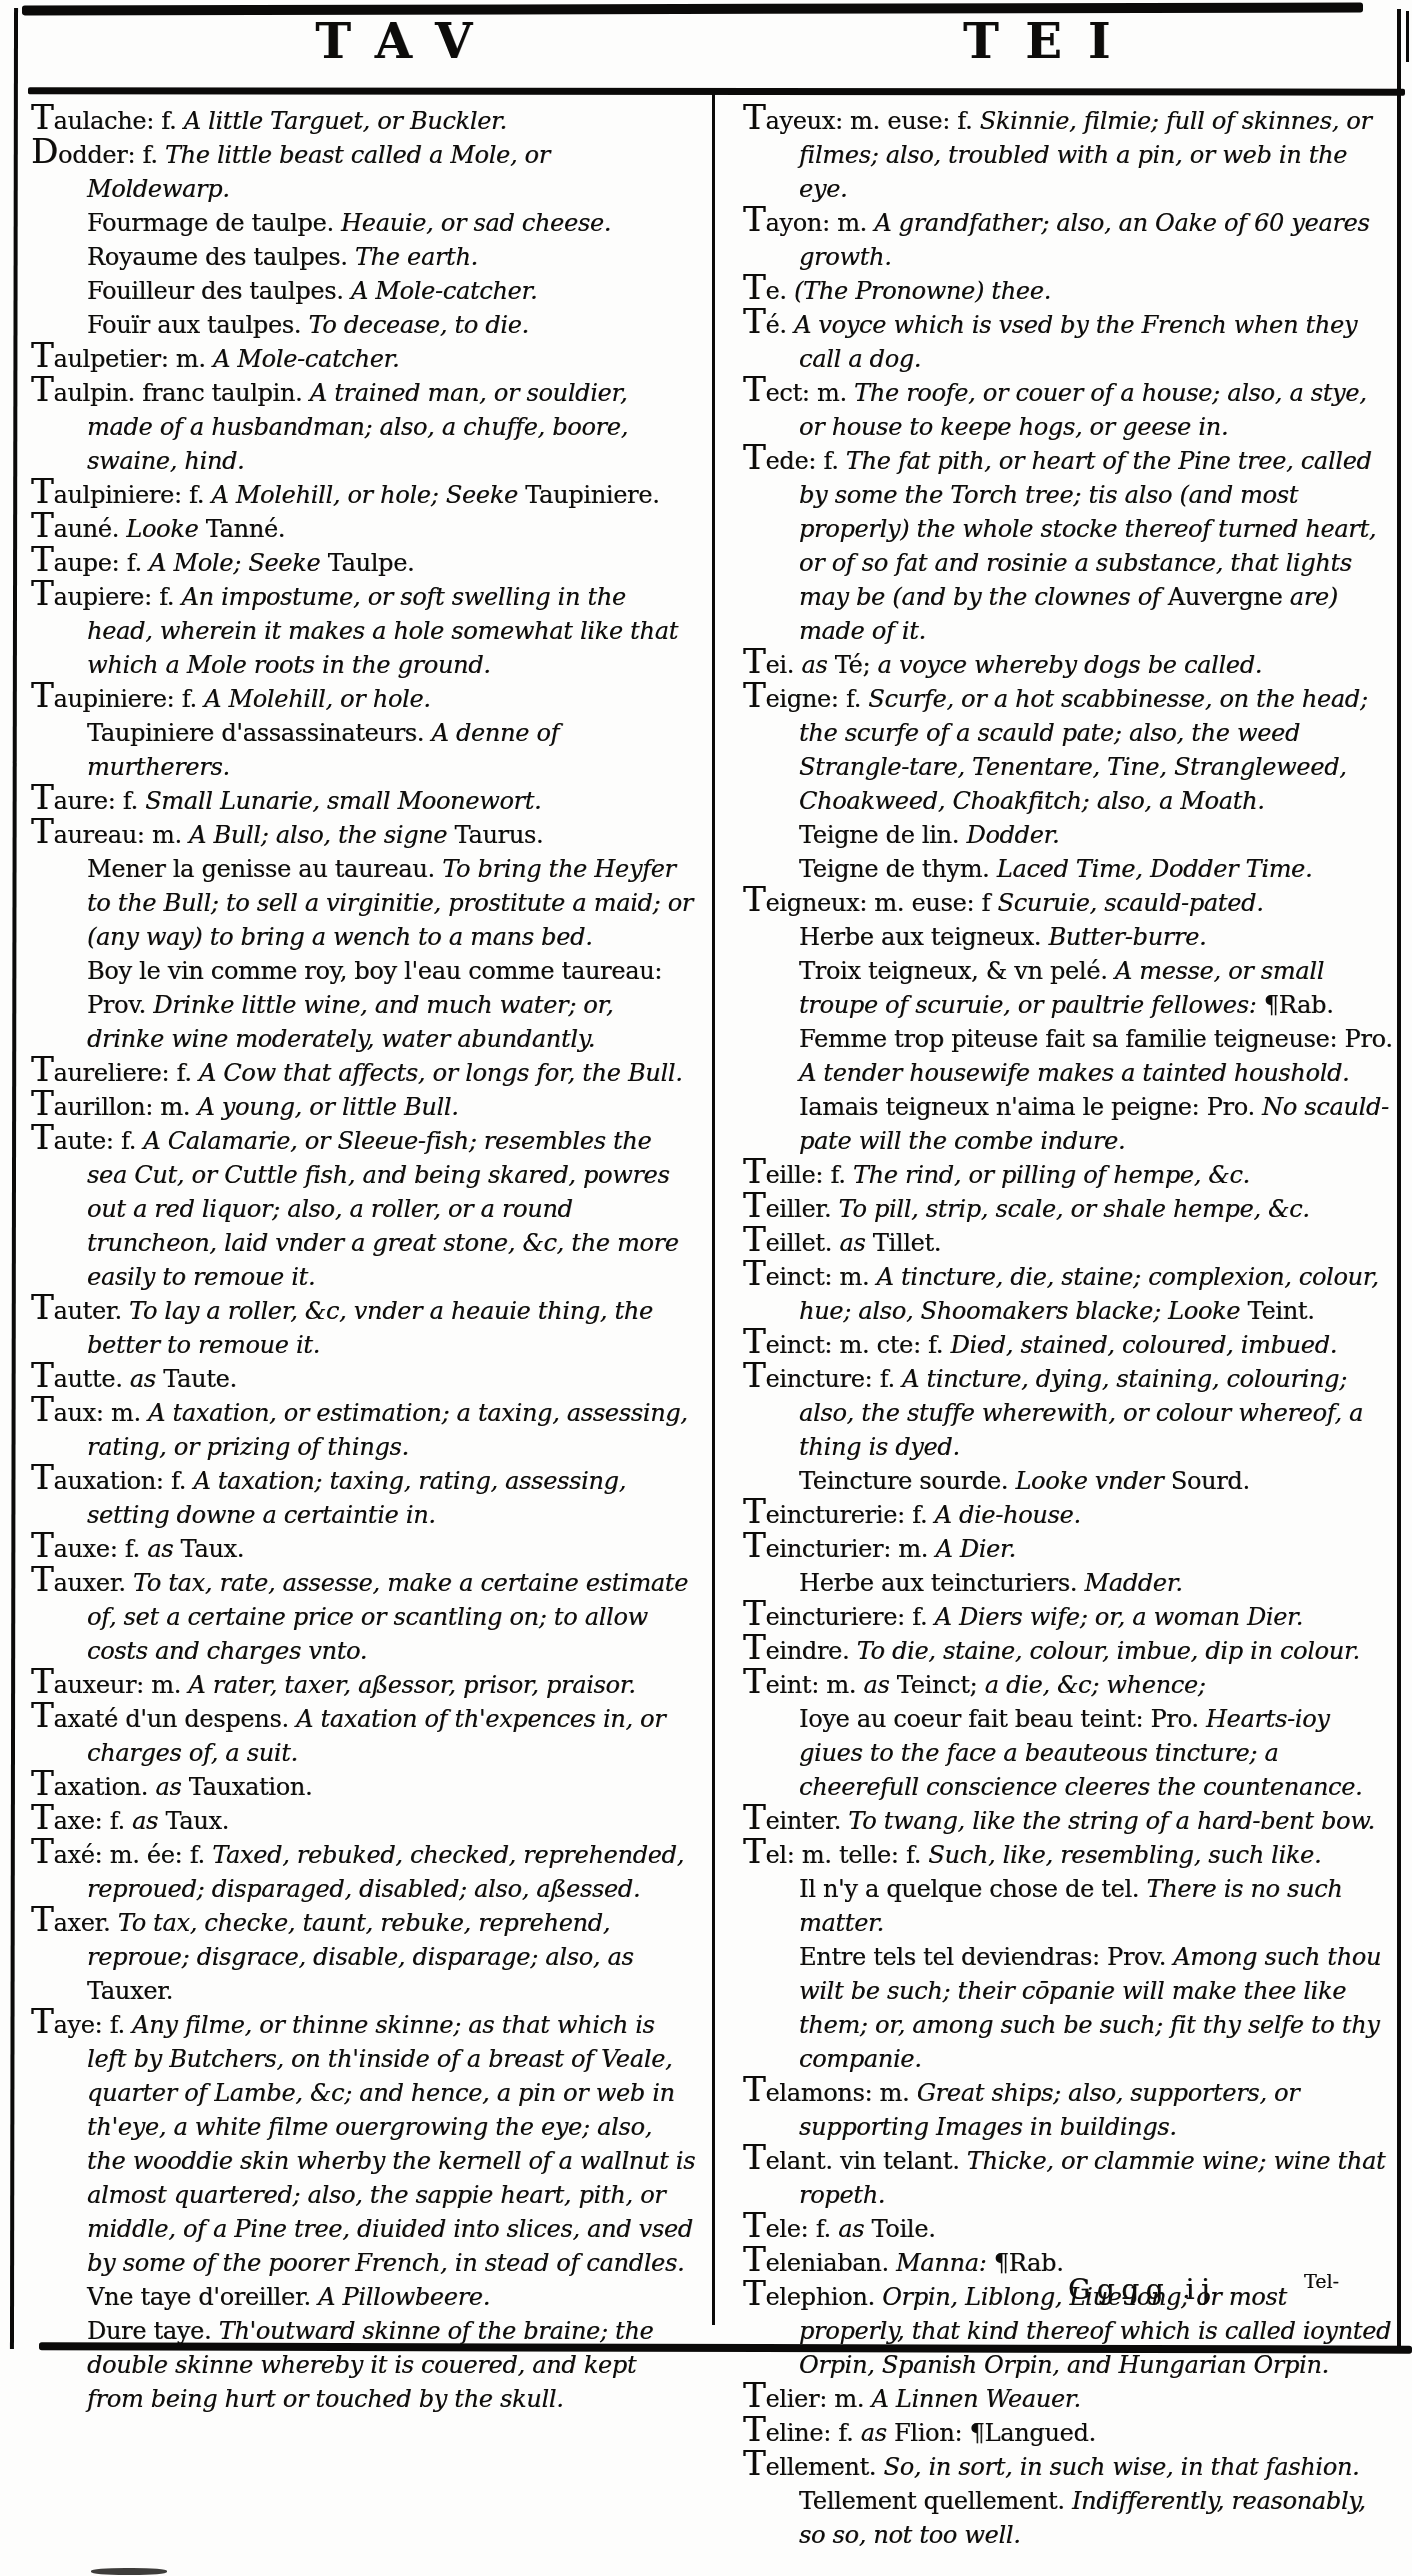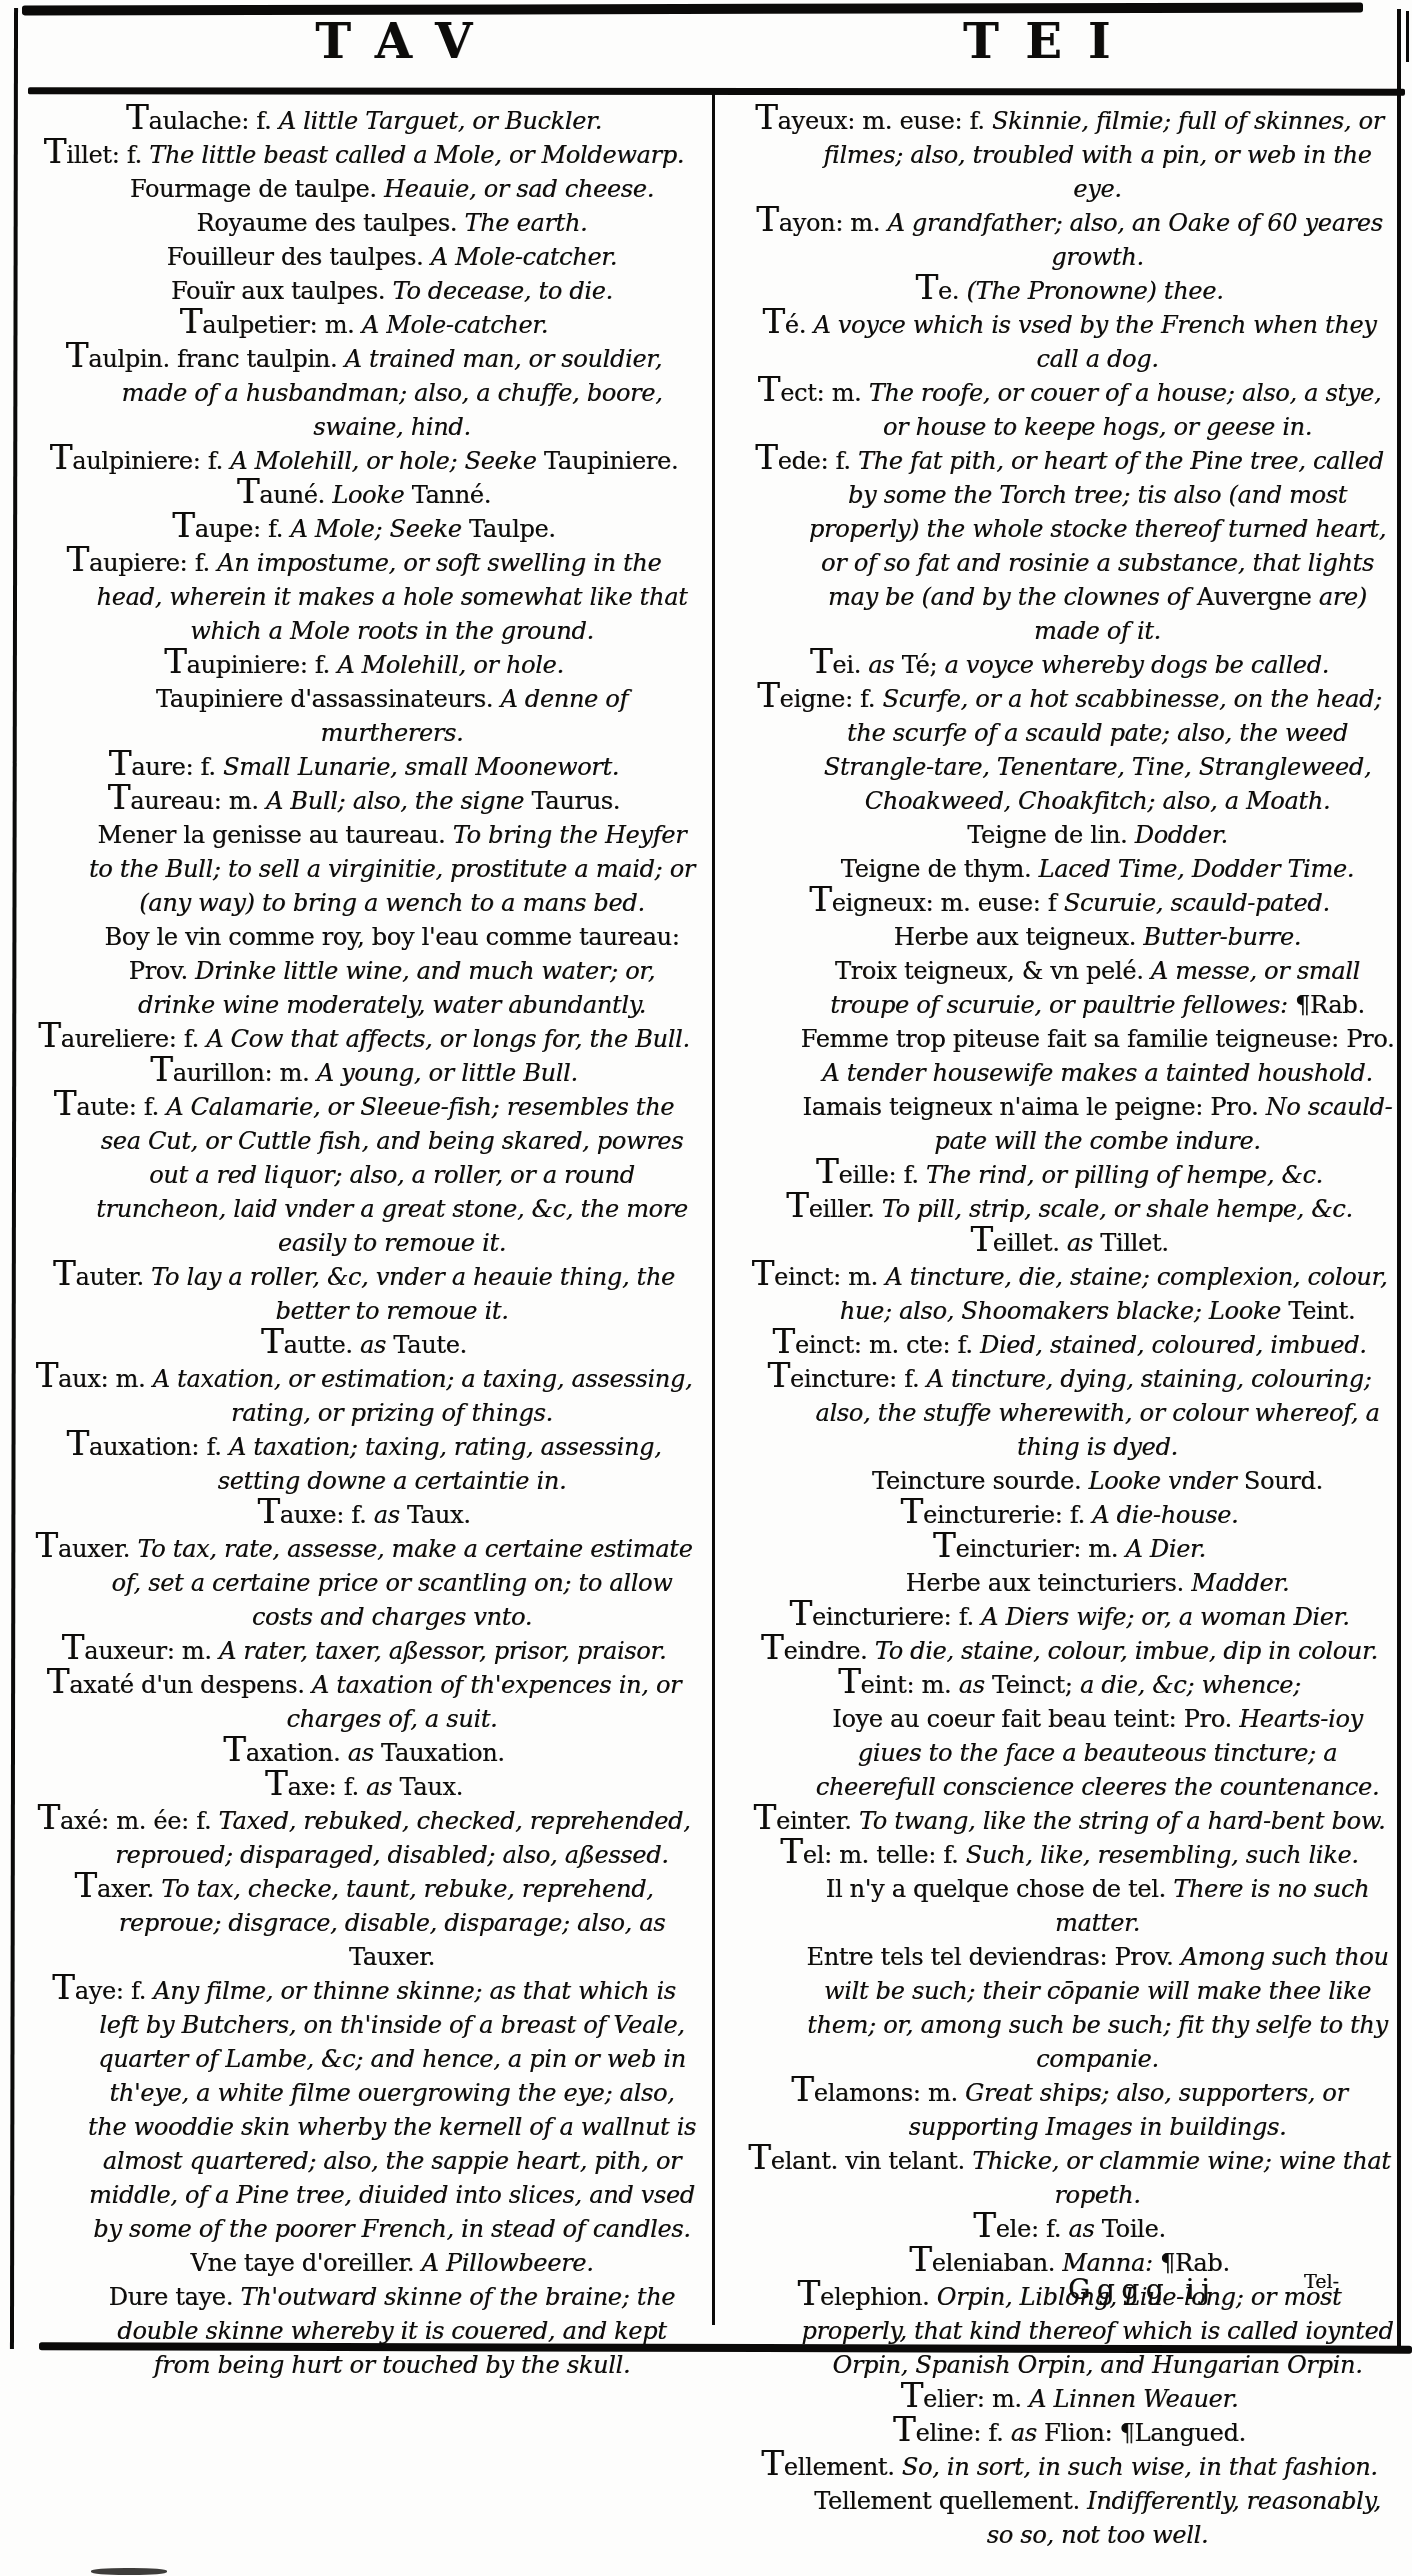--- a/index.html
+++ b/index.html
@@ -1,21 +1,21 @@
 <!DOCTYPE html>
 <html style="font-size:15px"><head>
 <meta charset="utf-8">
 <style>
   html,body{margin:0;padding:0;}
   body{
     width:1412px;height:2576px;position:relative;overflow:hidden;
     background:#fdfdfc;color:#0d0c0a;
     font-family:"DejaVu Serif","Liberation Serif",serif;
   }
-  .page{position:absolute;inset:0;text-align:center;}
+  .page{position:absolute;inset:0;}
   
   .rule{position:absolute;background:#0b0a09;}
   .rule-top{left:22.4px;top:3.7px;width:1341px;height:10.3px;transform:rotate(-0.12deg);border-radius:2.8px;}
   .rule-header{left:28px;top:88px;width:1377px;height:6.5px;transform:rotate(0.06deg);border-radius:1.9px;}
   .rule-bottom{left:39px;top:2344px;width:1373px;height:8.4px;transform:rotate(0.14deg);border-radius:2.8px;}
   .border-left{left:12px;top:7.5px;width:3.7px;height:2341px;transform:rotate(0.1deg);}
   .border-right{left:1397px;top:9.3px;width:3.7px;height:2339px;}
   .border-right2{left:1406px;top:11.2px;width:2.8px;height:51px;}
   .divider{left:712px;top:94px;width:2.8px;height:2231px;}
   
@@ -66,21 +66,21 @@
   <div class="rule border-right2"></div>
 
   <div class="running-title rt-left">TAV</div>
   <div class="running-title rt-right">TEI</div>
 
   <div class="rule rule-header"></div>
   <div class="rule divider"></div>
 
   <div class="col col-left">
       <p class="e"><span class="ro">Taulache: f. </span><span class="it">A little Targuet, or Buckler.</span></p>
-      <p class="e"><span class="ro">Tillet: f. </span><span class="it">The little beast called a Mole, or Moldewarp.</span></p>
+      <p class="e"><span class="ro">Dodder: f. </span><span class="it">The little beast called a Mole, or Moldewarp.</span></p>
       <p class="s"><span class="ro">Fourmage de taulpe. </span><span class="it">Heauie, or sad cheese.</span></p>
       <p class="s"><span class="ro">Royaume des taulpes. </span><span class="it">The earth.</span></p>
       <p class="s"><span class="ro">Fouilleur des taulpes. </span><span class="it">A Mole-catcher.</span></p>
       <p class="s"><span class="ro">Fouïr aux taulpes. </span><span class="it">To decease, to die.</span></p>
       <p class="e"><span class="ro">Taulpetier: m. </span><span class="it">A Mole-catcher.</span></p>
       <p class="e"><span class="ro">Taulpin. franc taulpin. </span><span class="it">A trained man, or souldier, made of a husbandman; also, a chuffe, boore, swaine, hind.</span></p>
       <p class="e"><span class="ro">Taulpiniere: f. </span><span class="it">A Molehill, or hole; Seeke </span><span class="ro">Taupiniere.</span></p>
       <p class="e"><span class="ro">Tauné. </span><span class="it">Looke </span><span class="ro">Tanné.</span></p>
       <p class="e"><span class="ro">Taupe: f. </span><span class="it">A Mole; Seeke </span><span class="ro">Taulpe.</span></p>
       <p class="e"><span class="ro">Taupiere: f. </span><span class="it">An impostume, or soft swelling in the head, wherein it makes a hole somewhat like that which a Mole roots in the ground.</span></p>

